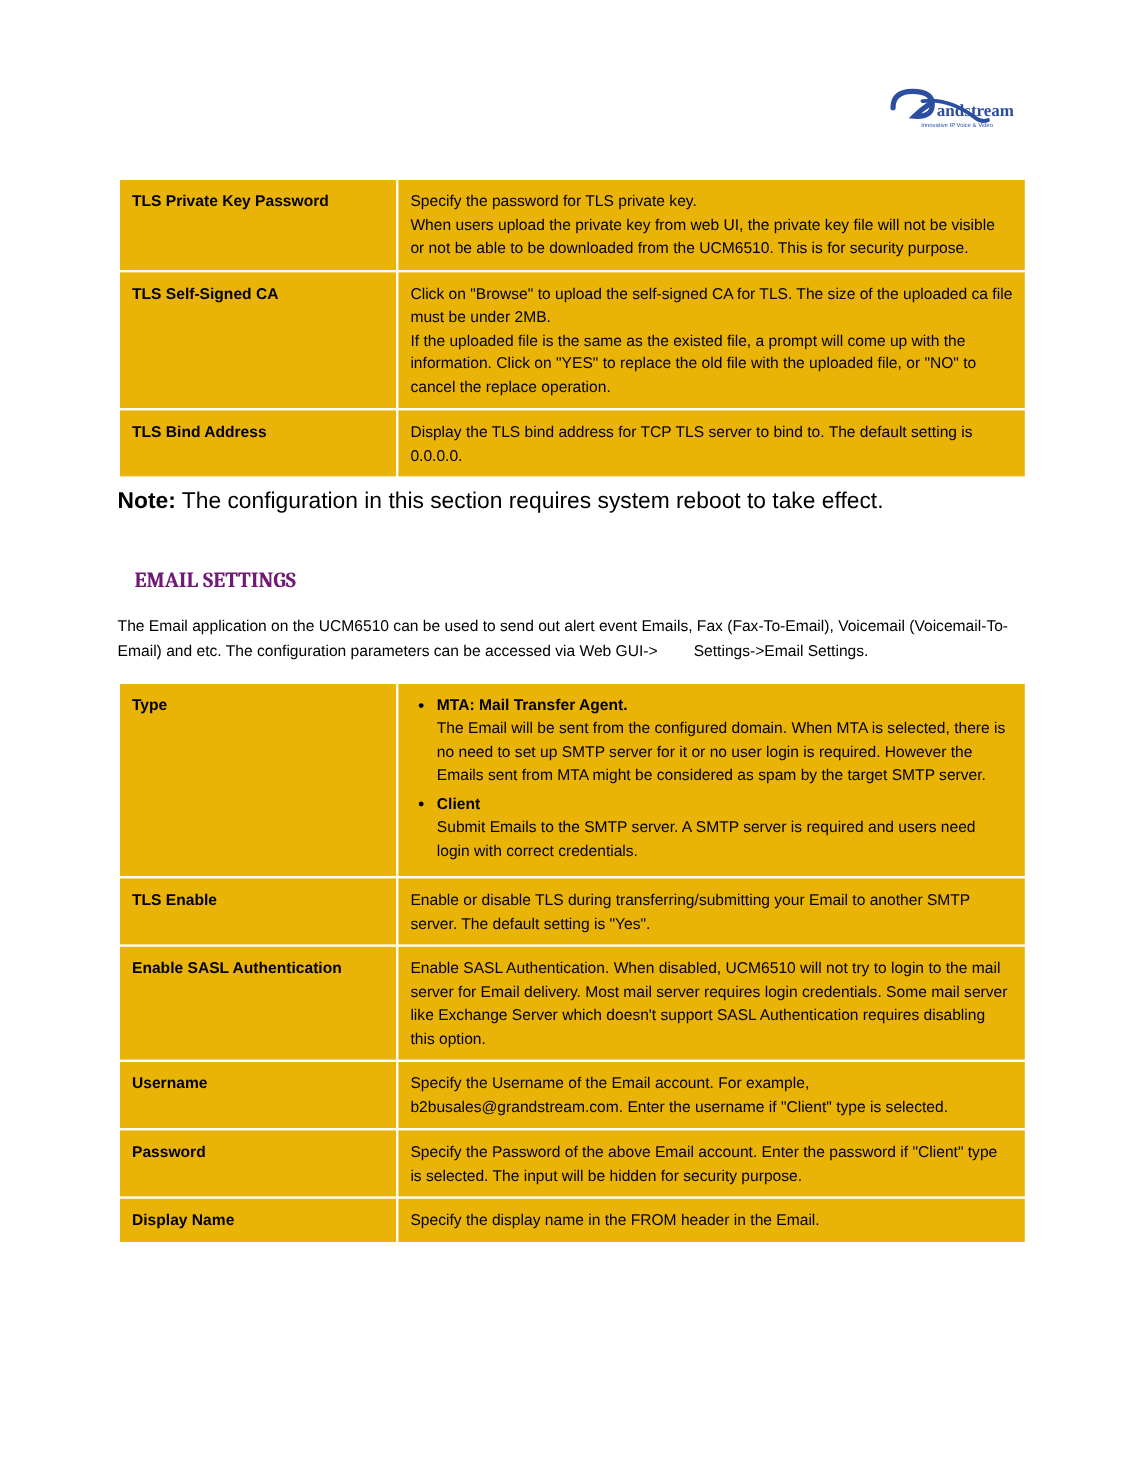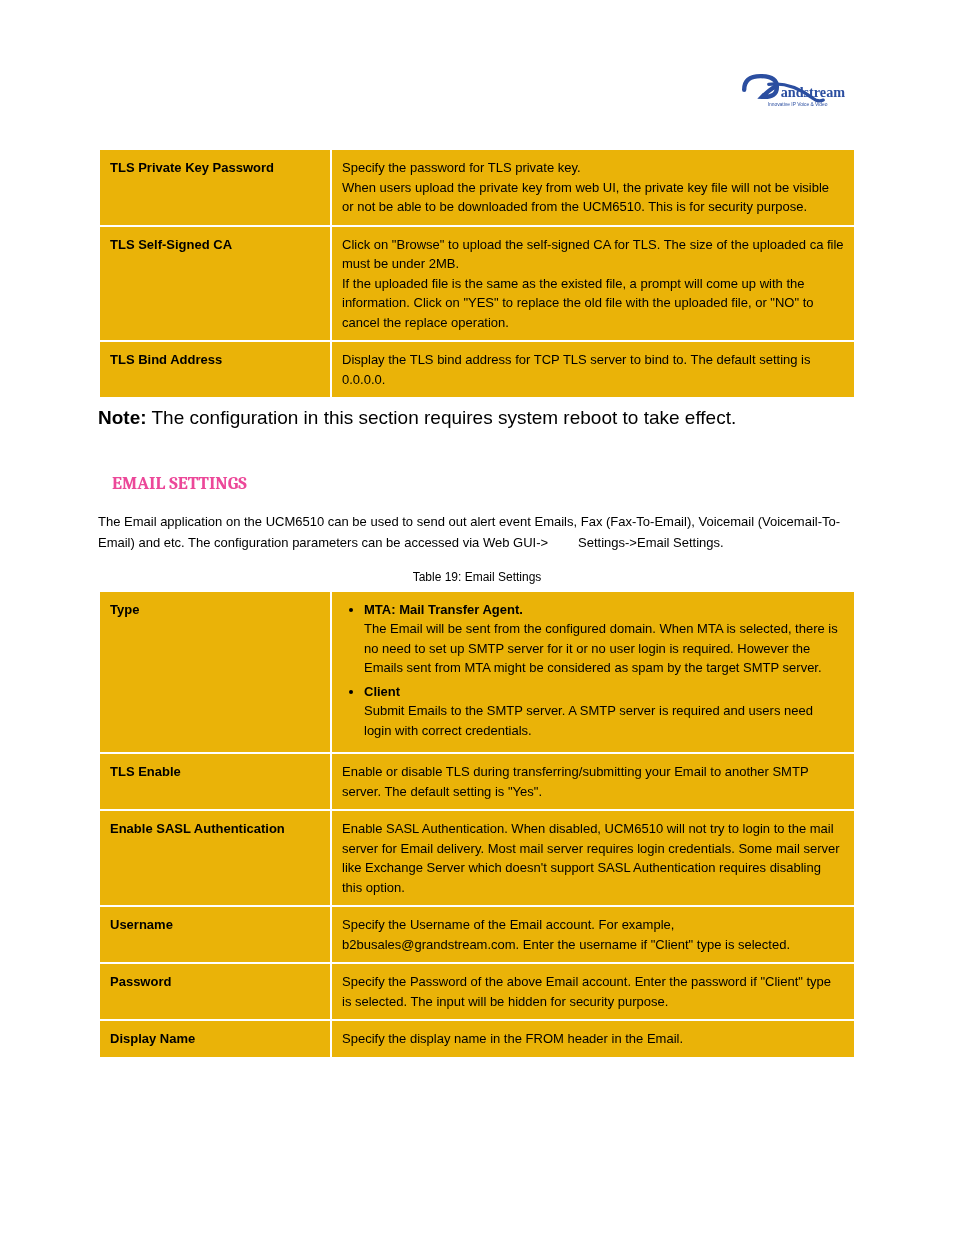--- a/index.html
+++ b/index.html
@@ -50,21 +50,21 @@
 
   .note {
     margin-top: 4px;
     font-size: 19px;
     line-height: 1.6;
   }
   .note b { font-weight: bold; }
 
   h2.section {
     font-family: Cambria, Georgia, serif;
-    color: #ec4899;
+    color: #701a75;
     font-size: 18px;
     font-weight: bold;
     margin: 40px 0 18px 14px;
   }
 
   .para {
     font-size: 13px;
     line-height: 1.6;
     margin-bottom: 14px;
   }
@@ -130,21 +130,20 @@
     <div class="note">
       <b>Note:</b><span> The configuration in this section requires system reboot to take effect.</span>
     </div>
 
     <h2 class="section">EMAIL SETTINGS</h2>
 
     <div class="para">
       <span>The Email application on the UCM6510 can be used to send out alert event Emails, Fax (Fax-To-Email), Voicemail (Voicemail-To-Email) and etc. The configuration parameters can be accessed via Web GUI-&gt;</span><b>Settings-&gt;Email Settings</b><span>.</span>
     </div>
 
-    <div class="table-caption">Table 19: Email Settings</div>
 
     <table class="params">
       <tbody>
           <tr>
         <td class="label">Type</td>
         <td>
           <ul class="bullets">
             <li>
               <b>MTA: Mail Transfer Agent.</b>
               <div>The Email will be sent from the configured domain. When MTA is selected, there is no need to set up SMTP server for it or no user login is required. However the Emails sent from MTA might be considered as spam by the target SMTP server.</div>

